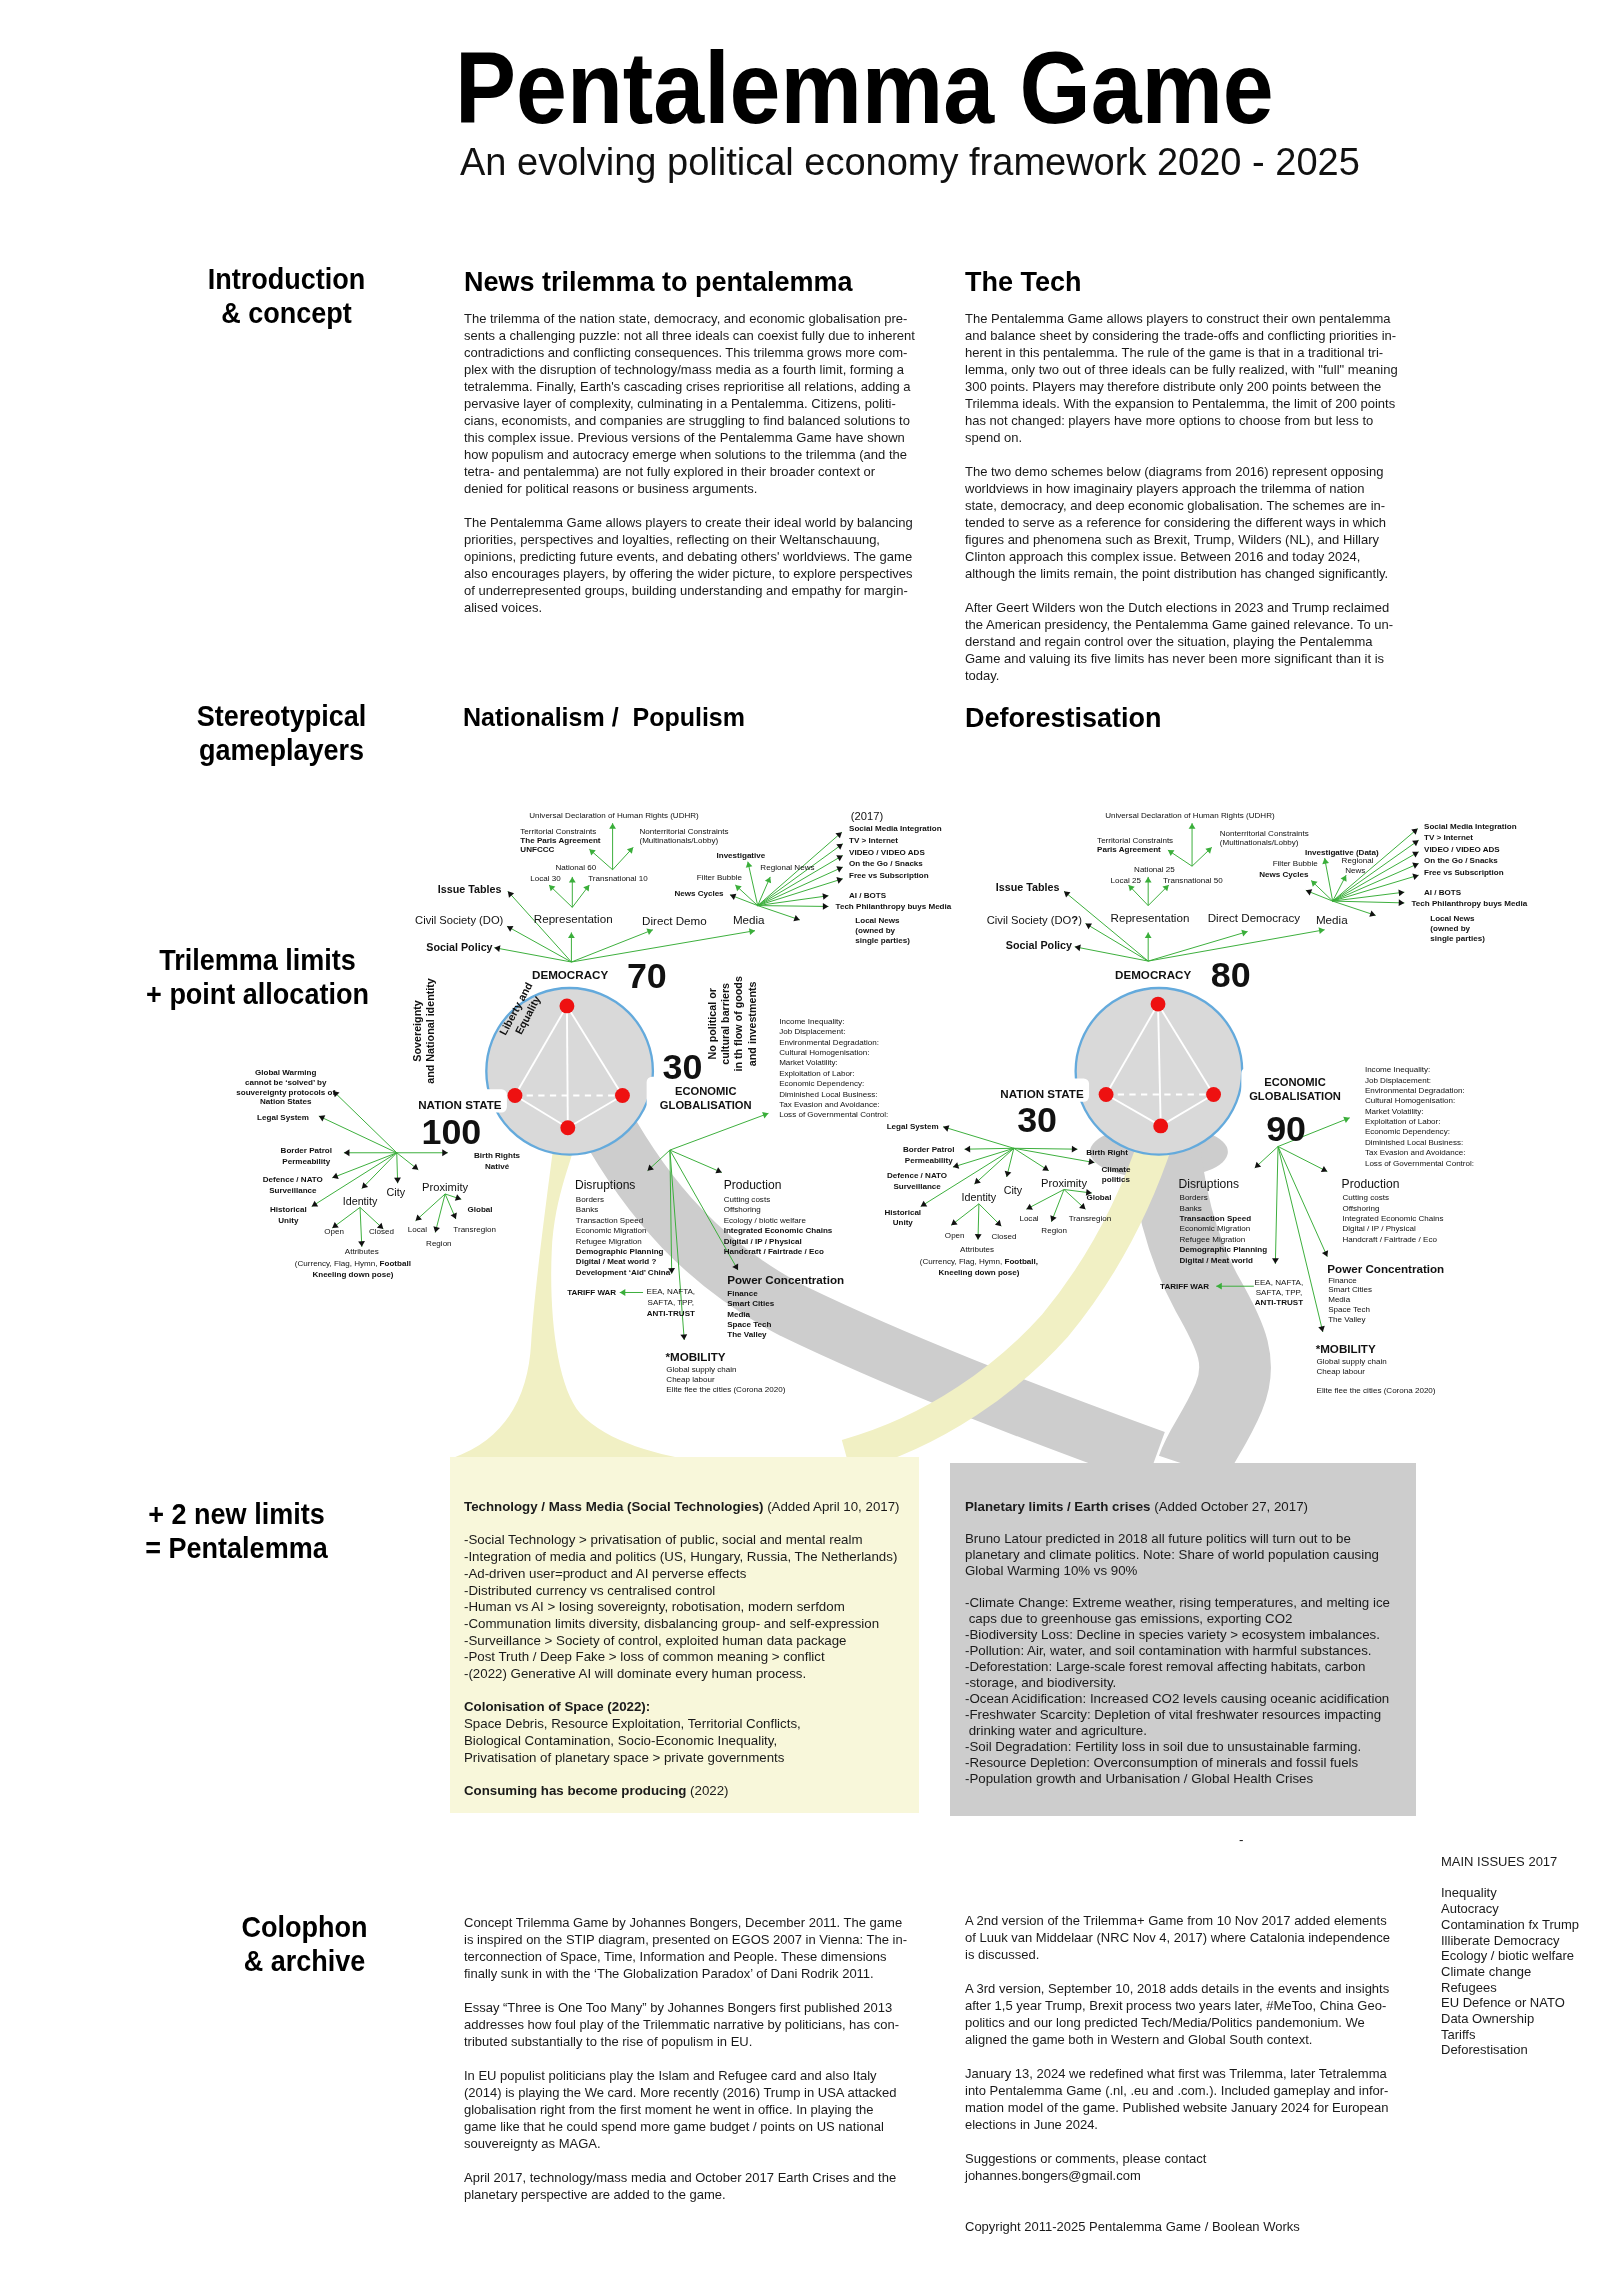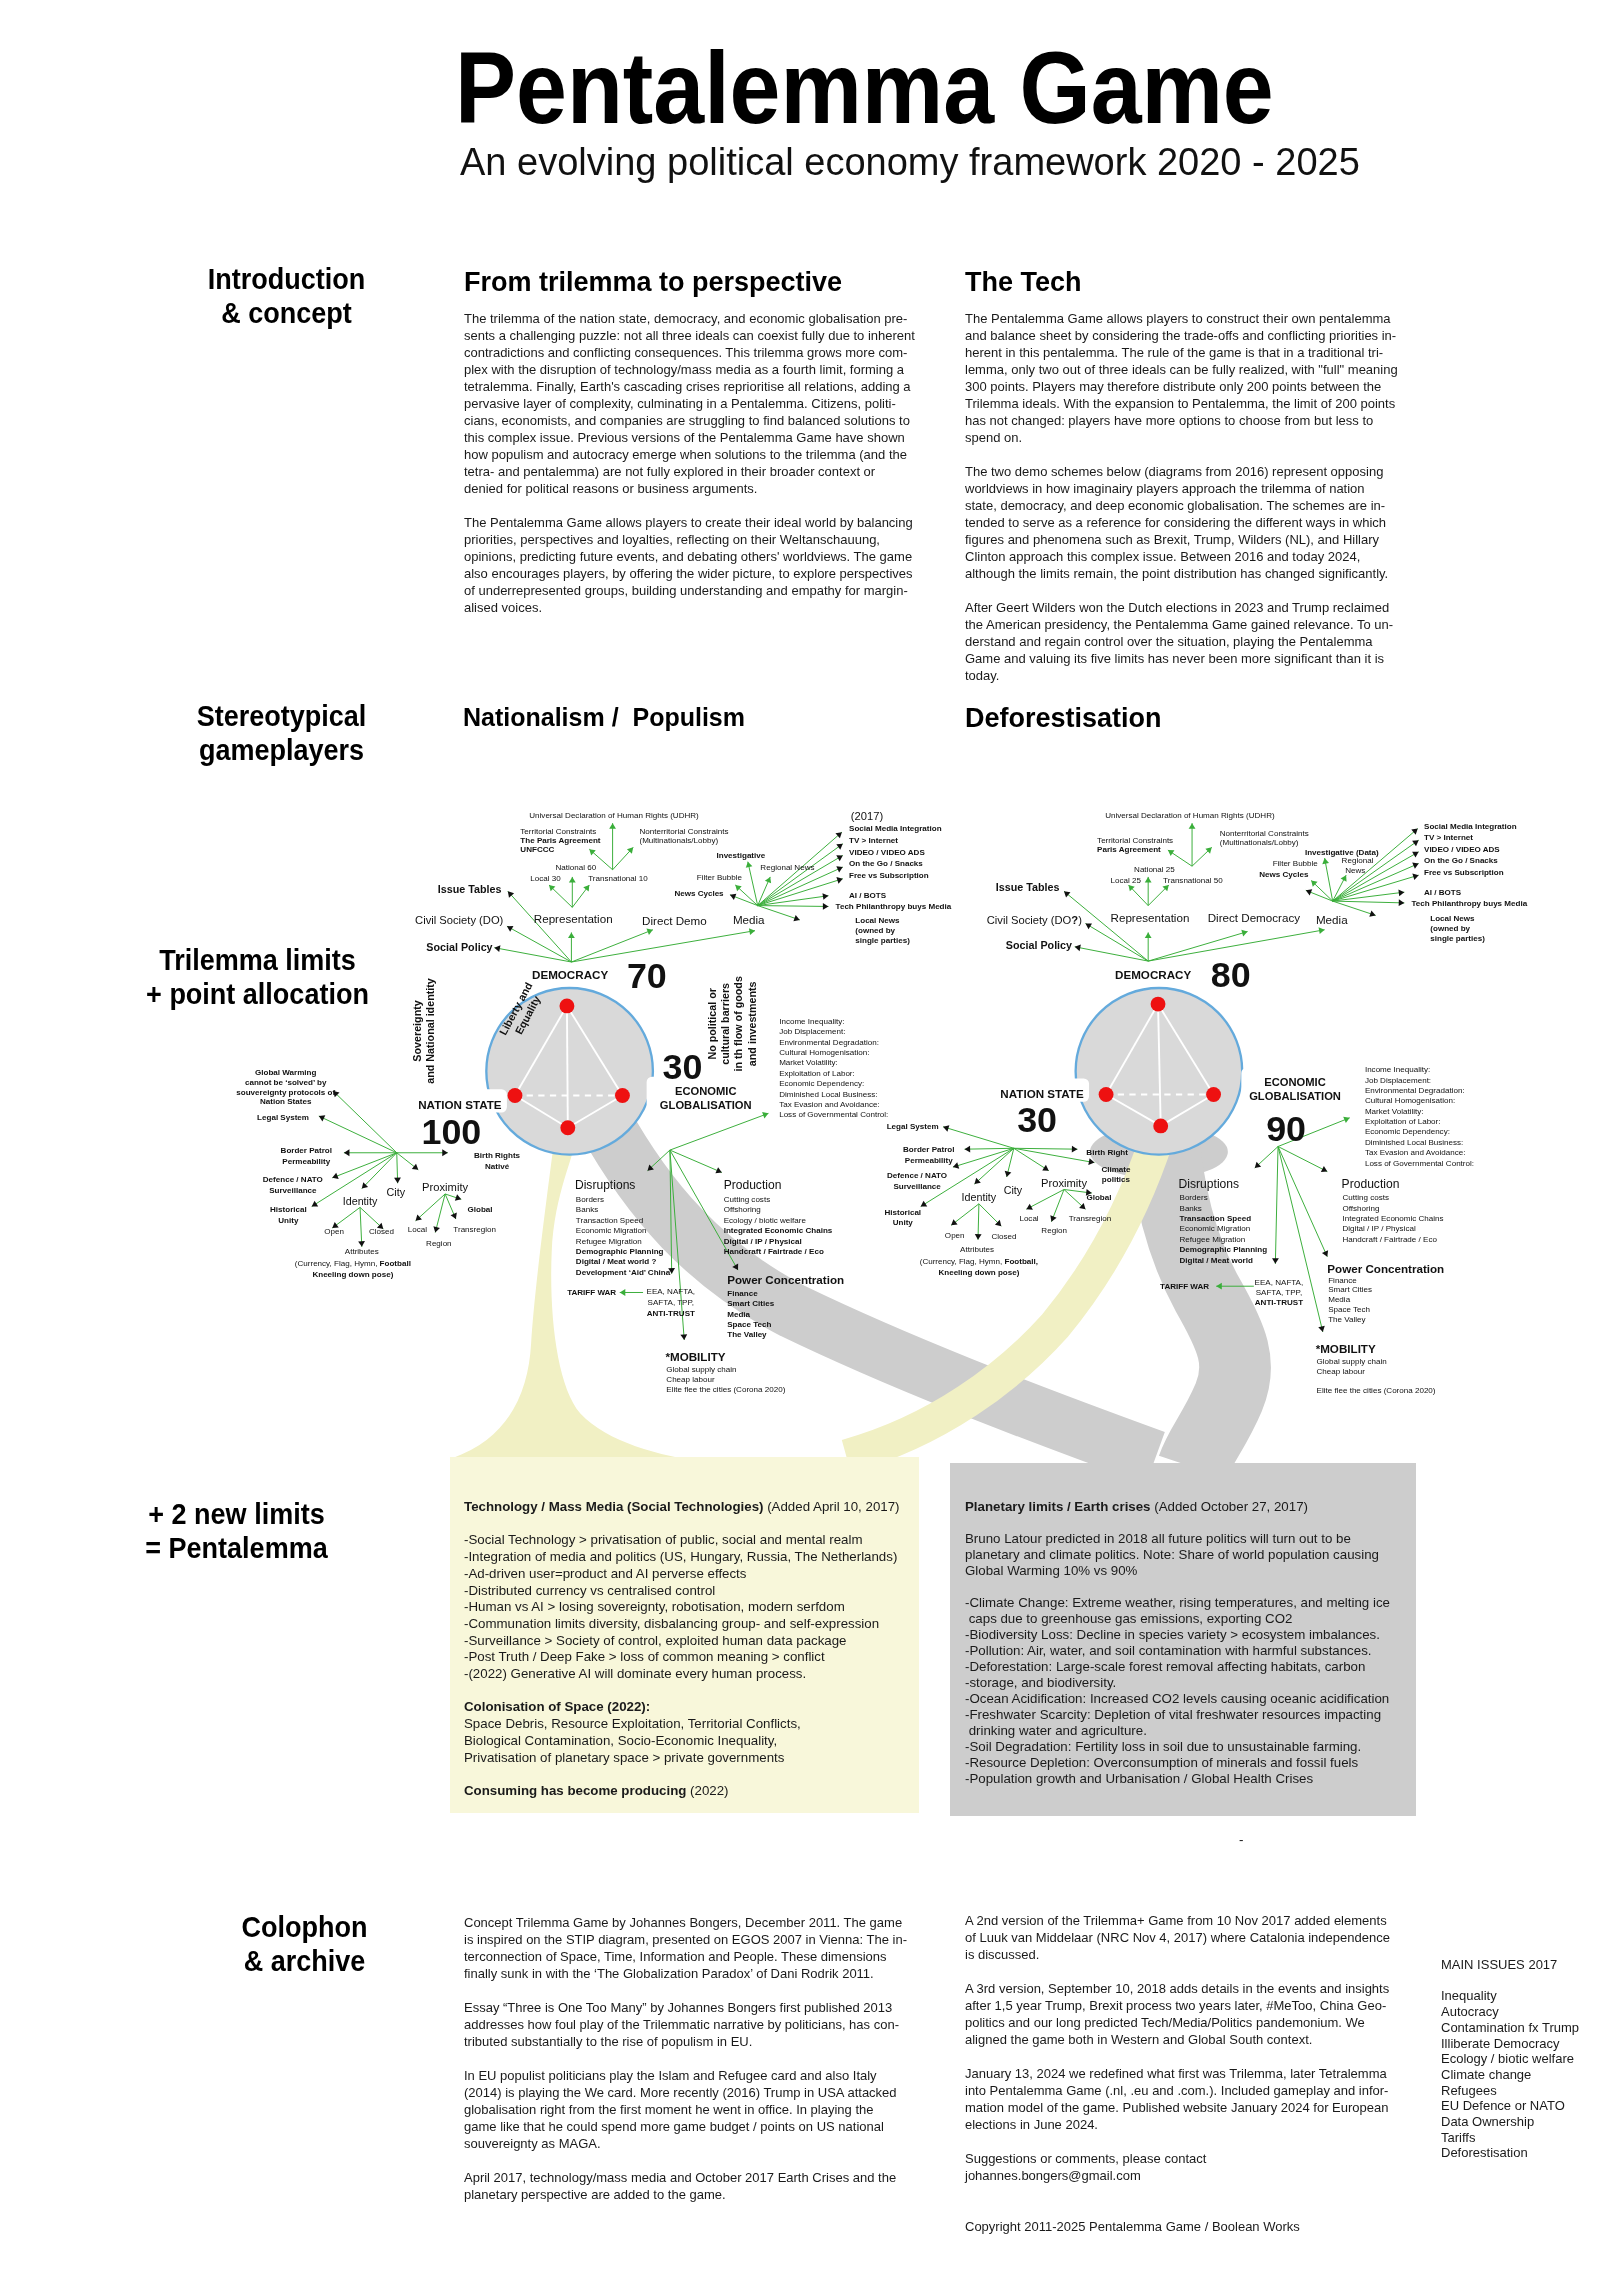--- a/index.html
+++ b/index.html
@@ -441,26 +441,26 @@
     <text x="1470" y="1533.7" font-size="9" text-anchor="start">Cheap labour</text>
     <text x="1470" y="1555.1" font-size="9" text-anchor="start">Elite flee the cities (Corona 2020)</text>
   </svg>
 <div style="position:absolute;left:455px;top:32px;font-size:102px;font-weight:bold;color:#000;white-space:nowrap;transform:scaleX(0.897);transform-origin:left top;line-height:1.1">Pentalemma Game</div>
 <div style="position:absolute;left:460px;top:141px;font-size:38px;color:#111;white-space:nowrap">An evolving political economy framework 2020 - 2025</div>
 <div style="position:absolute;font-weight:bold;font-size:30px;line-height:34px;text-align:center;color:#000;transform:scaleX(0.9);left:152px;top:262px;width:269px">Introduction<br>&amp; concept</div>
 <div style="position:absolute;font-weight:bold;font-size:30px;line-height:34px;text-align:center;color:#000;transform:scaleX(0.9);left:147px;top:699px;width:269px">Stereotypical<br>gameplayers</div>
 <div style="position:absolute;font-weight:bold;font-size:30px;line-height:34px;text-align:center;color:#000;transform:scaleX(0.9);left:123px;top:943px;width:269px">Trilemma limits<br>+ point allocation</div>
 <div style="position:absolute;font-weight:bold;font-size:30px;line-height:34px;text-align:center;color:#000;transform:scaleX(0.9);left:102px;top:1497px;width:269px">+ 2 new limits<br>= Pentalemma</div>
 <div style="position:absolute;font-weight:bold;font-size:30px;line-height:34px;text-align:center;color:#000;transform:scaleX(0.9);left:170px;top:1910px;width:269px">Colophon<br>&amp; archive</div>
-<div style="position:absolute;font-weight:bold;font-size:27px;color:#000;white-space:nowrap;left:464px;top:267px">From trilemma to perspective</div>
+<div style="position:absolute;font-weight:bold;font-size:27px;color:#000;white-space:nowrap;left:464px;top:267px">News trilemma to pentalemma</div>
 <div style="position:absolute;font-weight:bold;font-size:27px;color:#000;white-space:nowrap;left:965px;top:267px">The Tech</div>
 <div style="position:absolute;font-weight:bold;font-size:25px;color:#000;white-space:nowrap;left:463px;top:703px">Nationalism /&nbsp; Populism</div>
 <div style="position:absolute;font-weight:bold;font-size:27px;color:#000;white-space:nowrap;left:965px;top:703px">Deforestisation</div>
 <div style="position:absolute;font-size:13px;line-height:17px;color:#1a1a1a;white-space:pre;left:464px;top:310px">The trilemma of the nation state, democracy, and economic globalisation pre-<br>sents a challenging puzzle: not all three ideals can coexist fully due to inherent<br>contradictions and conflicting consequences. This trilemma grows more com-<br>plex with the disruption of technology/mass media as a fourth limit, forming a<br>tetralemma. Finally, Earth's cascading crises reprioritise all relations, adding a<br>pervasive layer of complexity, culminating in a Pentalemma. Citizens, politi-<br>cians, economists, and companies are struggling to find balanced solutions to<br>this complex issue. Previous versions of the Pentalemma Game have shown<br>how populism and autocracy emerge when solutions to the trilemma (and the<br>tetra- and pentalemma) are not fully explored in their broader context or<br>denied for political reasons or business arguments.<br><br>The Pentalemma Game allows players to create their ideal world by balancing<br>priorities, perspectives and loyalties, reflecting on their Weltanschauung,<br>opinions, predicting future events, and debating others' worldviews. The game<br>also encourages players, by offering the wider picture, to explore perspectives<br>of underrepresented groups, building understanding and empathy for margin-<br>alised voices.</div>
 <div style="position:absolute;font-size:13px;line-height:17px;color:#1a1a1a;white-space:pre;left:965px;top:310px">The Pentalemma Game allows players to construct their own pentalemma<br>and balance sheet by considering the trade-offs and conflicting priorities in-<br>herent in this pentalemma. The rule of the game is that in a traditional tri-<br>lemma, only two out of three ideals can be fully realized, with "full" meaning<br>300 points. Players may therefore distribute only 200 points between the<br>Trilemma ideals. With the expansion to Pentalemma, the limit of 200 points<br>has not changed: players have more options to choose from but less to<br>spend on.<br><br>The two demo schemes below (diagrams from 2016) represent opposing<br>worldviews in how imaginairy players approach the trilemma of nation<br>state, democracy, and deep economic globalisation. The schemes are in-<br>tended to serve as a reference for considering the different ways in which<br>figures and phenomena such as Brexit, Trump, Wilders (NL), and Hillary<br>Clinton approach this complex issue. Between 2016 and today 2024,<br>although the limits remain, the point distribution has changed significantly.<br><br>After Geert Wilders won the Dutch elections in 2023 and Trump reclaimed<br>the American presidency, the Pentalemma Game gained relevance. To un-<br>derstand and regain control over the situation, playing the Pentalemma<br>Game and valuing its five limits has never been more significant than it is<br>today.</div>
 <div style="position:absolute;left:450px;top:1457px;width:469px;height:356px;background:#f8f7da"></div>
 <div style="position:absolute;left:950px;top:1463px;width:466px;height:353px;background:#cdcdcd"></div>
 <div style="position:absolute;font-size:13.3px;line-height:16.7px;color:#1a1a1a;white-space:pre;left:464px;top:1499px"><b>Technology / Mass Media (Social Technologies)</b> (Added April 10, 2017)<br><br>-Social Technology &gt; privatisation of public, social and mental realm<br>-Integration of media and politics (US, Hungary, Russia, The Netherlands)<br>-Ad-driven user=product and AI perverse effects<br>-Distributed currency vs centralised control<br>-Human vs AI &gt; losing sovereignty, robotisation, modern serfdom<br>-Communation limits diversity, disbalancing group- and self-expression<br>-Surveillance &gt; Society of control, exploited human data package<br>-Post Truth / Deep Fake &gt; loss of common meaning &gt; conflict<br>-(2022) Generative AI will dominate every human process.<br><br><b>Colonisation of Space (2022):</b><br>Space Debris, Resource Exploitation, Territorial Conflicts,<br>Biological Contamination, Socio-Economic Inequality,<br>Privatisation of planetary space &gt; private governments<br><br><b>Consuming has become producing</b> (2022)</div>
 <div style="position:absolute;font-size:13.3px;line-height:16px;color:#1a1a1a;white-space:pre;left:965px;top:1499px"><b>Planetary limits / Earth crises</b> (Added October 27, 2017)<br><br>Bruno Latour predicted in 2018 all future politics will turn out to be<br>planetary and climate politics. Note: Share of world population causing<br>Global Warming 10% vs 90%<br><br>-Climate Change: Extreme weather, rising temperatures, and melting ice<br>&nbsp;caps due to greenhouse gas emissions, exporting CO2<br>-Biodiversity Loss: Decline in species variety &gt; ecosystem imbalances.<br>-Pollution: Air, water, and soil contamination with harmful substances.<br>-Deforestation: Large-scale forest removal affecting habitats, carbon<br>-storage, and biodiversity.<br>-Ocean Acidification: Increased CO2 levels causing oceanic acidification<br>-Freshwater Scarcity: Depletion of vital freshwater resources impacting<br>&nbsp;drinking water and agriculture.<br>-Soil Degradation: Fertility loss in soil due to unsustainable farming.<br>-Resource Depletion: Overconsumption of minerals and fossil fuels<br>-Population growth and Urbanisation / Global Health Crises</div>
 <div style="position:absolute;left:1239px;top:1832px;font-size:13.4px;color:#111">-</div>
 <div style="position:absolute;font-size:13px;line-height:17px;color:#1a1a1a;white-space:pre;left:464px;top:1914px">Concept Trilemma Game by Johannes Bongers, December 2011. The game<br>is inspired on the STIP diagram, presented on EGOS 2007 in Vienna: The in-<br>terconnection of Space, Time, Information and People. These dimensions<br>finally sunk in with the ‘The Globalization Paradox’ of Dani Rodrik 2011.<br><br>Essay “Three is One Too Many” by Johannes Bongers first published 2013<br>addresses how foul play of the Trilemmatic narrative by politicians, has con-<br>tributed substantially to the rise of populism in EU.<br><br>In EU populist politicians play the Islam and Refugee card and also Italy<br>(2014) is playing the We card. More recently (2016) Trump in USA attacked<br>globalisation right from the first moment he went in office. In playing the<br>game like that he could spend more game budget / points on US national<br>souvereignty as MAGA.<br><br>April 2017, technology/mass media and October 2017 Earth Crises and the<br>planetary perspective are added to the game.</div>
 <div style="position:absolute;font-size:13px;line-height:17px;color:#1a1a1a;white-space:pre;left:965px;top:1912px">A 2nd version of the Trilemma+ Game from 10 Nov 2017 added elements<br>of Luuk van Middelaar (NRC Nov 4, 2017) where Catalonia independence<br>is discussed.<br><br>A 3rd version, September 10, 2018 adds details in the events and insights<br>after 1,5 year Trump, Brexit process two years later, #MeToo, China Geo-<br>politics and our long predicted Tech/Media/Politics pandemonium. We<br>aligned the game both in Western and Global South context.<br><br>January 13, 2024 we redefined what first was Trilemma, later Tetralemma<br>into Pentalemma Game (.nl, .eu and .com.). Included gameplay and infor-<br>mation model of the game. Published website January 2024 for European<br>elections in June 2024.<br><br>Suggestions or comments, please contact<br>johannes.bongers@gmail.com<br><br><br>Copyright 2011-2025 Pentalemma Game / Boolean Works</div>
-<div style="position:absolute;left:1441px;top:1957px;font-size:13px;line-height:15.7px;color:#1a1a1a;white-space:pre">MAIN ISSUES 2017<br><br>Inequality<br>Autocracy<br>Contamination fx Trump<br>Illiberate Democracy<br>Ecology / biotic welfare<br>Climate change<br>Refugees<br>EU Defence or NATO<br>Data Ownership<br>Tariffs<br>Deforestisation</div>
+<div style="position:absolute;left:1441px;top:1854px;font-size:13px;line-height:15.7px;color:#1a1a1a;white-space:pre">MAIN ISSUES 2017<br><br>Inequality<br>Autocracy<br>Contamination fx Trump<br>Illiberate Democracy<br>Ecology / biotic welfare<br>Climate change<br>Refugees<br>EU Defence or NATO<br>Data Ownership<br>Tariffs<br>Deforestisation</div>
 
 </body></html>

